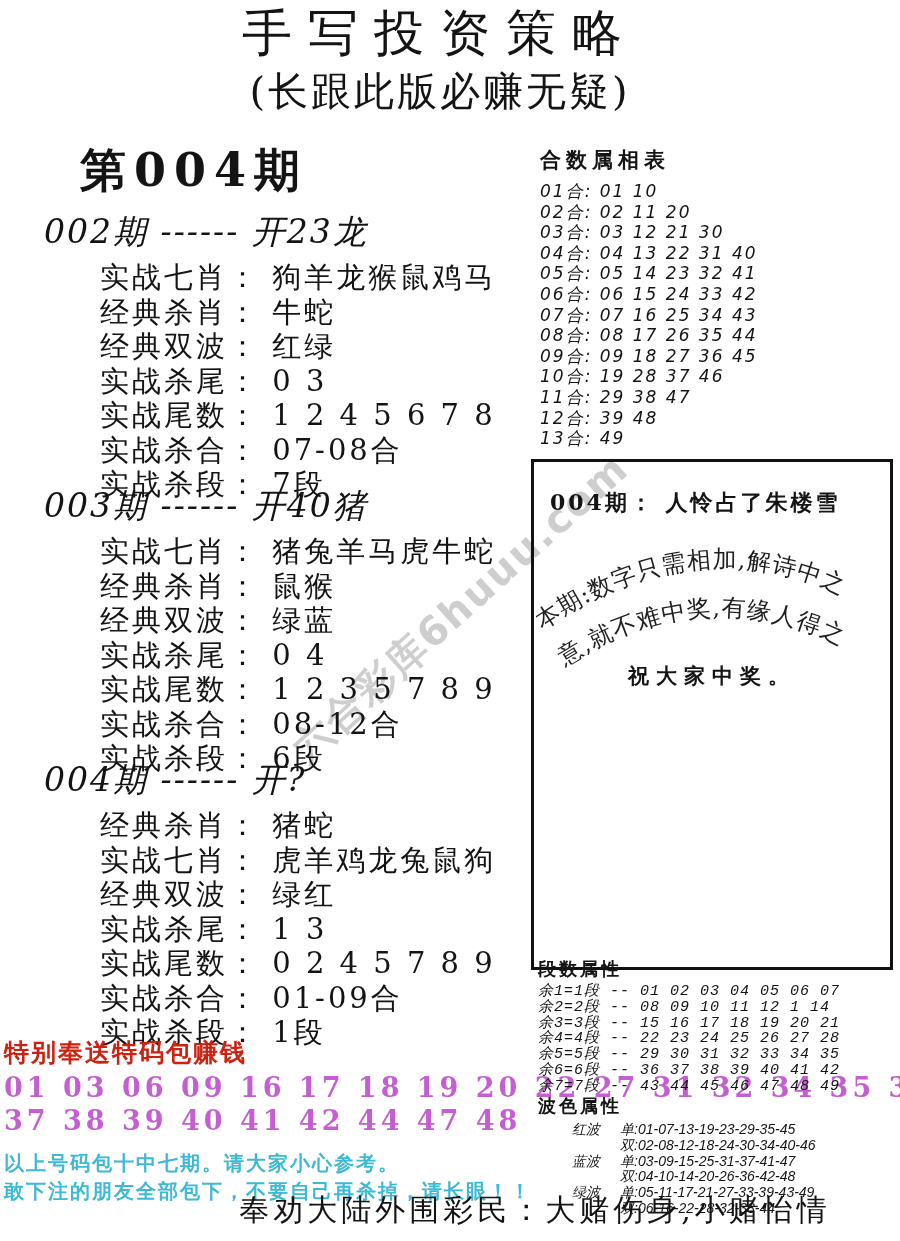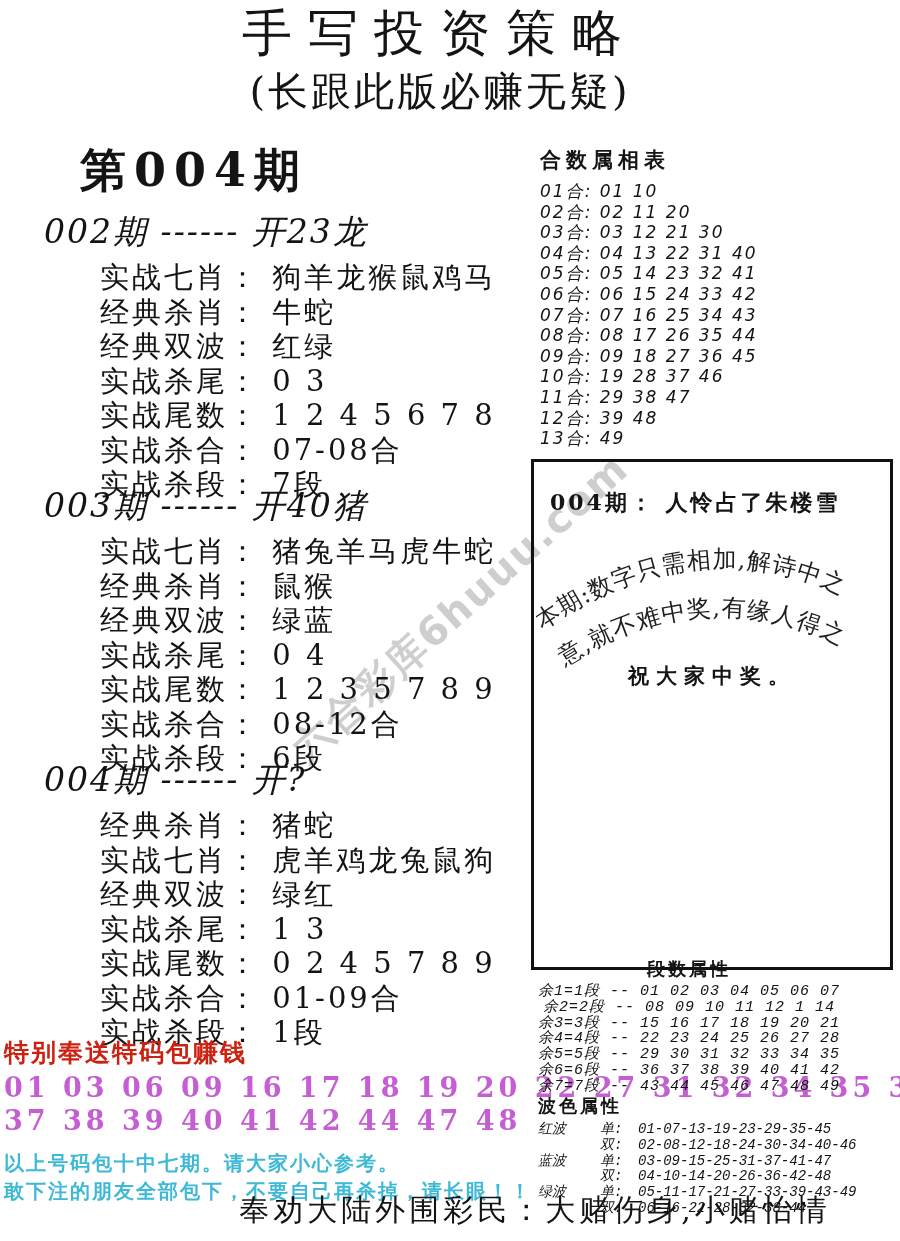--- a/index.html
+++ b/index.html
@@ -41,31 +41,31 @@
     font-family:"DejaVu Sans","Liberation Sans",sans-serif;white-space:nowrap;}
   
   .riddle-box{position:absolute;left:531px;top:459px;width:356px;height:505px;border:3px solid #111;background:transparent;}
   .riddle-title{margin:26px 0 0 16px;font-size:22px;letter-spacing:3px;font-weight:600;white-space:nowrap;}
   .arc-svg{position:absolute;left:2px;top:56px;width:352px;height:152px;}
   .arc-svg text{font-size:24px;letter-spacing:1px;fill:#1e1e1e;
     font-family:"DejaVu Serif","Liberation Serif",serif;}
   .riddle-closing{position:absolute;left:0;top:200px;width:100%;text-align:center;
     font-size:21px;letter-spacing:7px;font-weight:700;}
   
-  .duanshu{position:absolute;left:538px;top:957px;text-align:center;}
+  .duanshu{position:absolute;left:538px;top:957px;}
   .duanshu-title{font-size:18px;font-weight:600;letter-spacing:3px;}
   .duanshu-rows{margin-top:3px;}
   .duanshu-row{font-size:15px;line-height:15.8px;letter-spacing:1px;font-style:italic;
     font-family:Liberation Mono, monospace;white-space:nowrap;}
   
   .bose{position:absolute;left:538px;top:1094px;}
   .bose-title{font-size:18px;font-weight:600;letter-spacing:3px;}
   .bose-rows{margin-top:4px;}
   .bose-row{display:flex;font-size:14px;line-height:15.8px;font-style:italic;
-    font-family:Liberation Mono, monospace;white-space:nowrap;}
+    font-family:Liberation Sans, sans-serif;white-space:nowrap;text-align:right;}
   .bose-wave{width:62px;}
   .bose-type{width:38px;}
   
   .footer{position:absolute;left:170px;top:1190px;width:730px;text-align:center;
     font-size:30px;letter-spacing:4px;white-space:nowrap;}
 </style>
 </head>
 <body>
 
 <div class="page">

